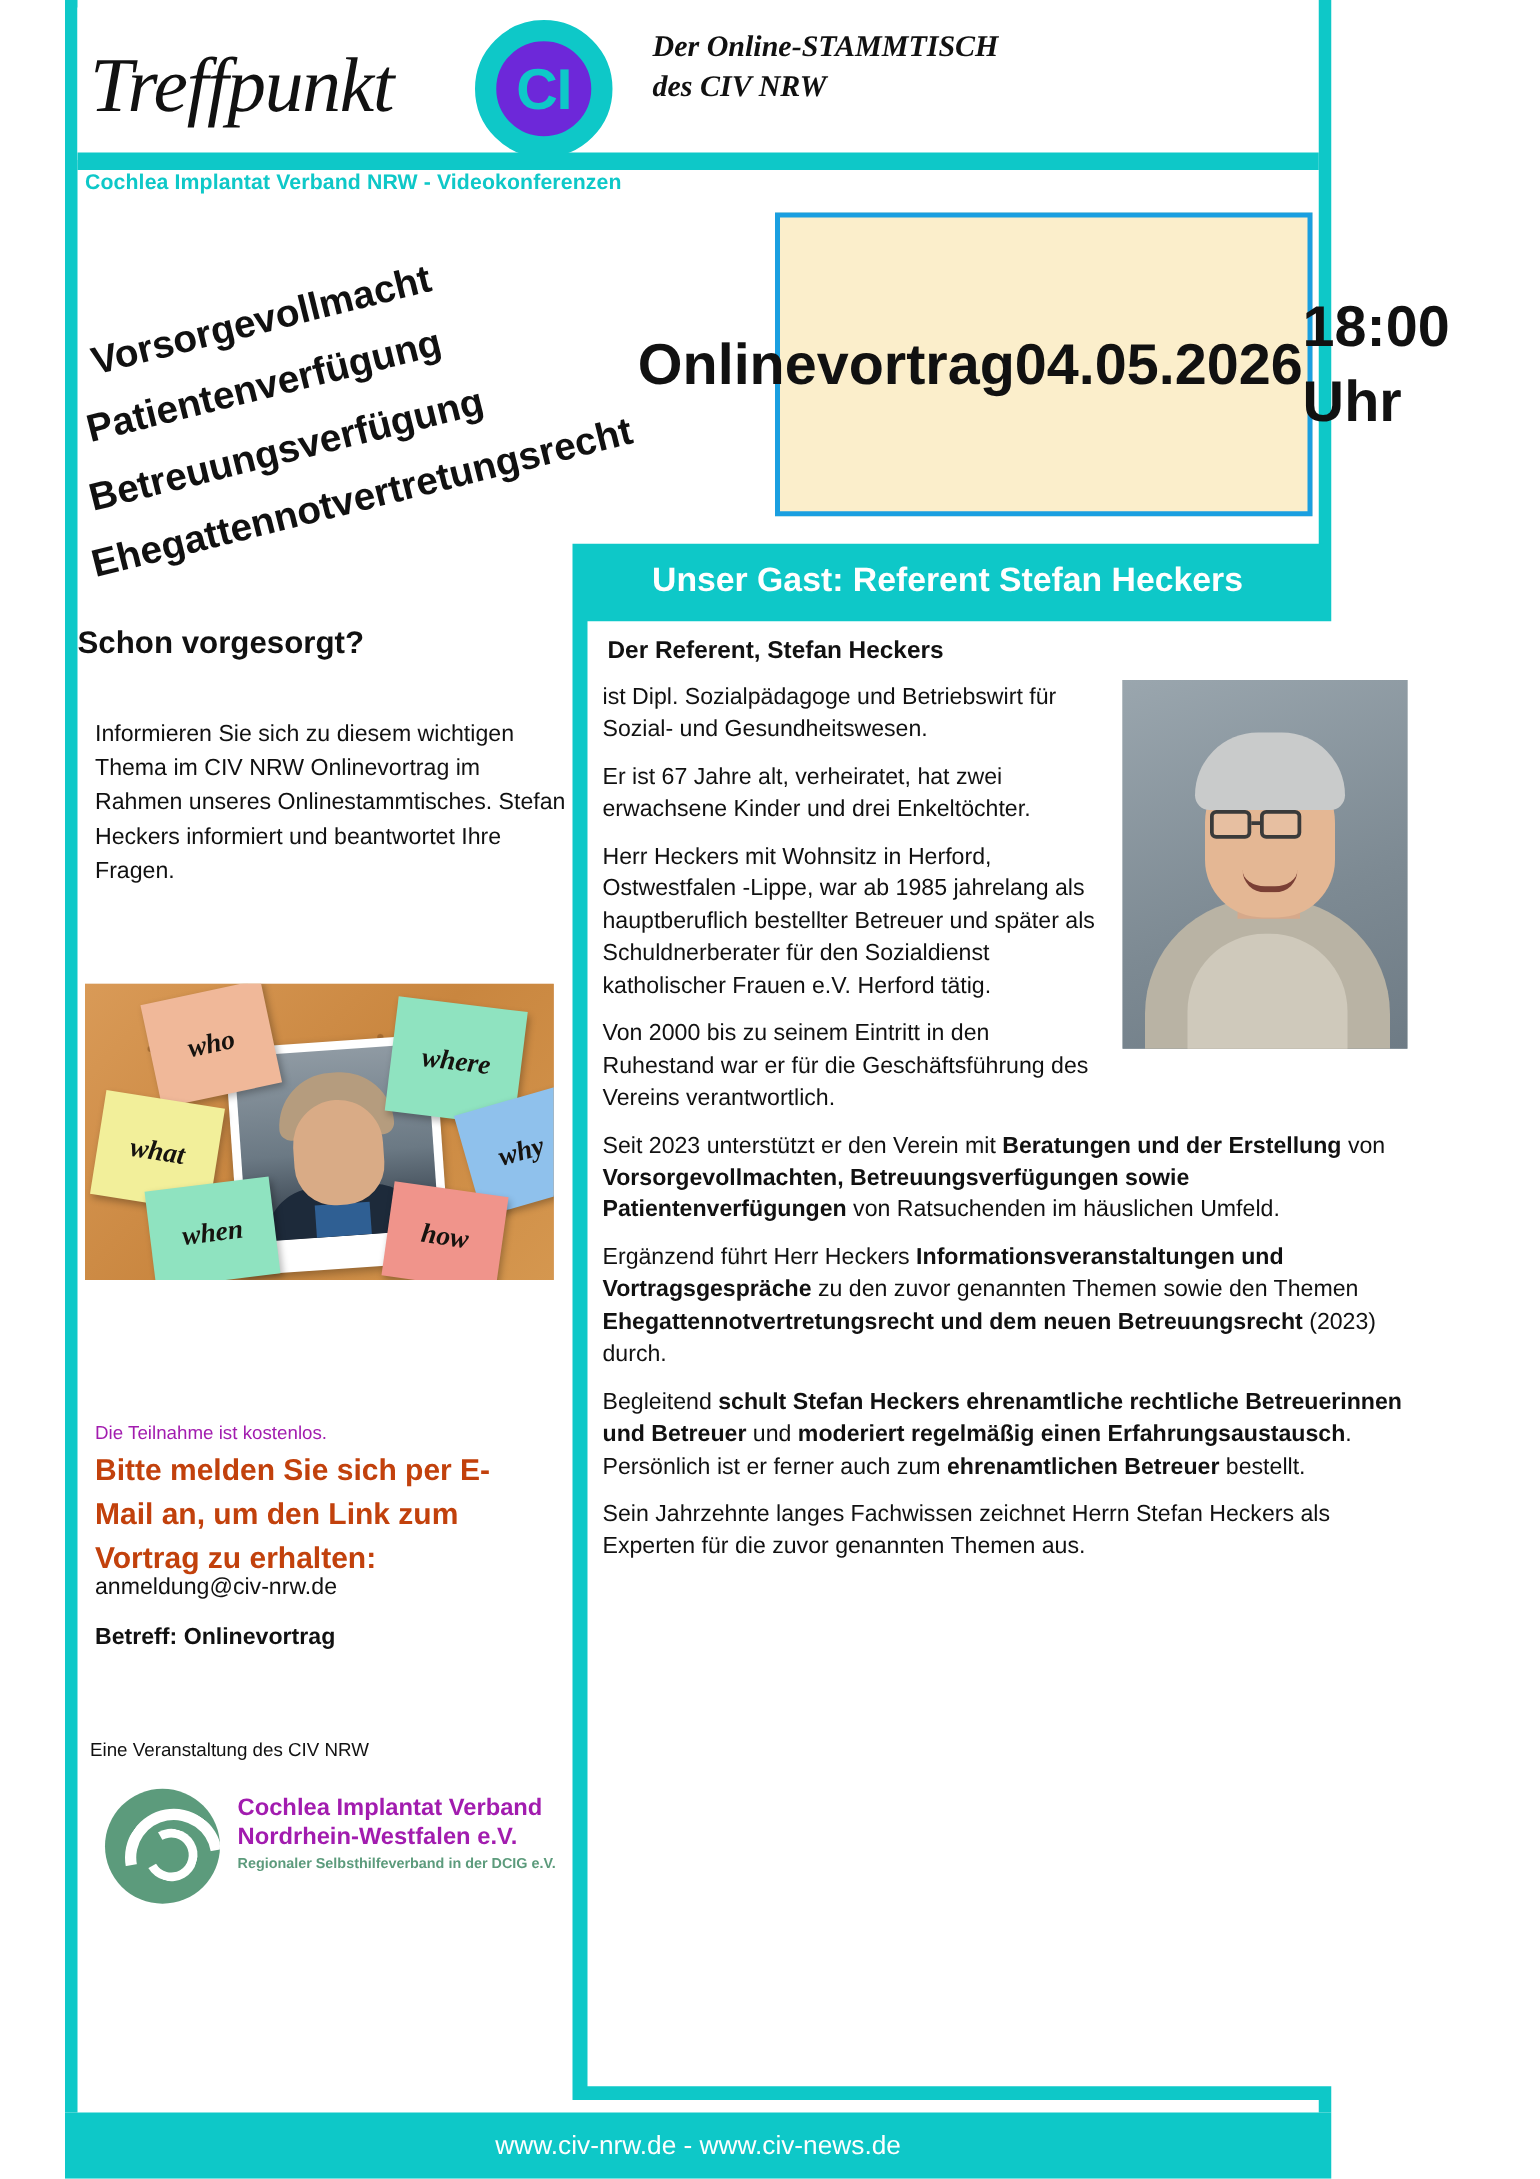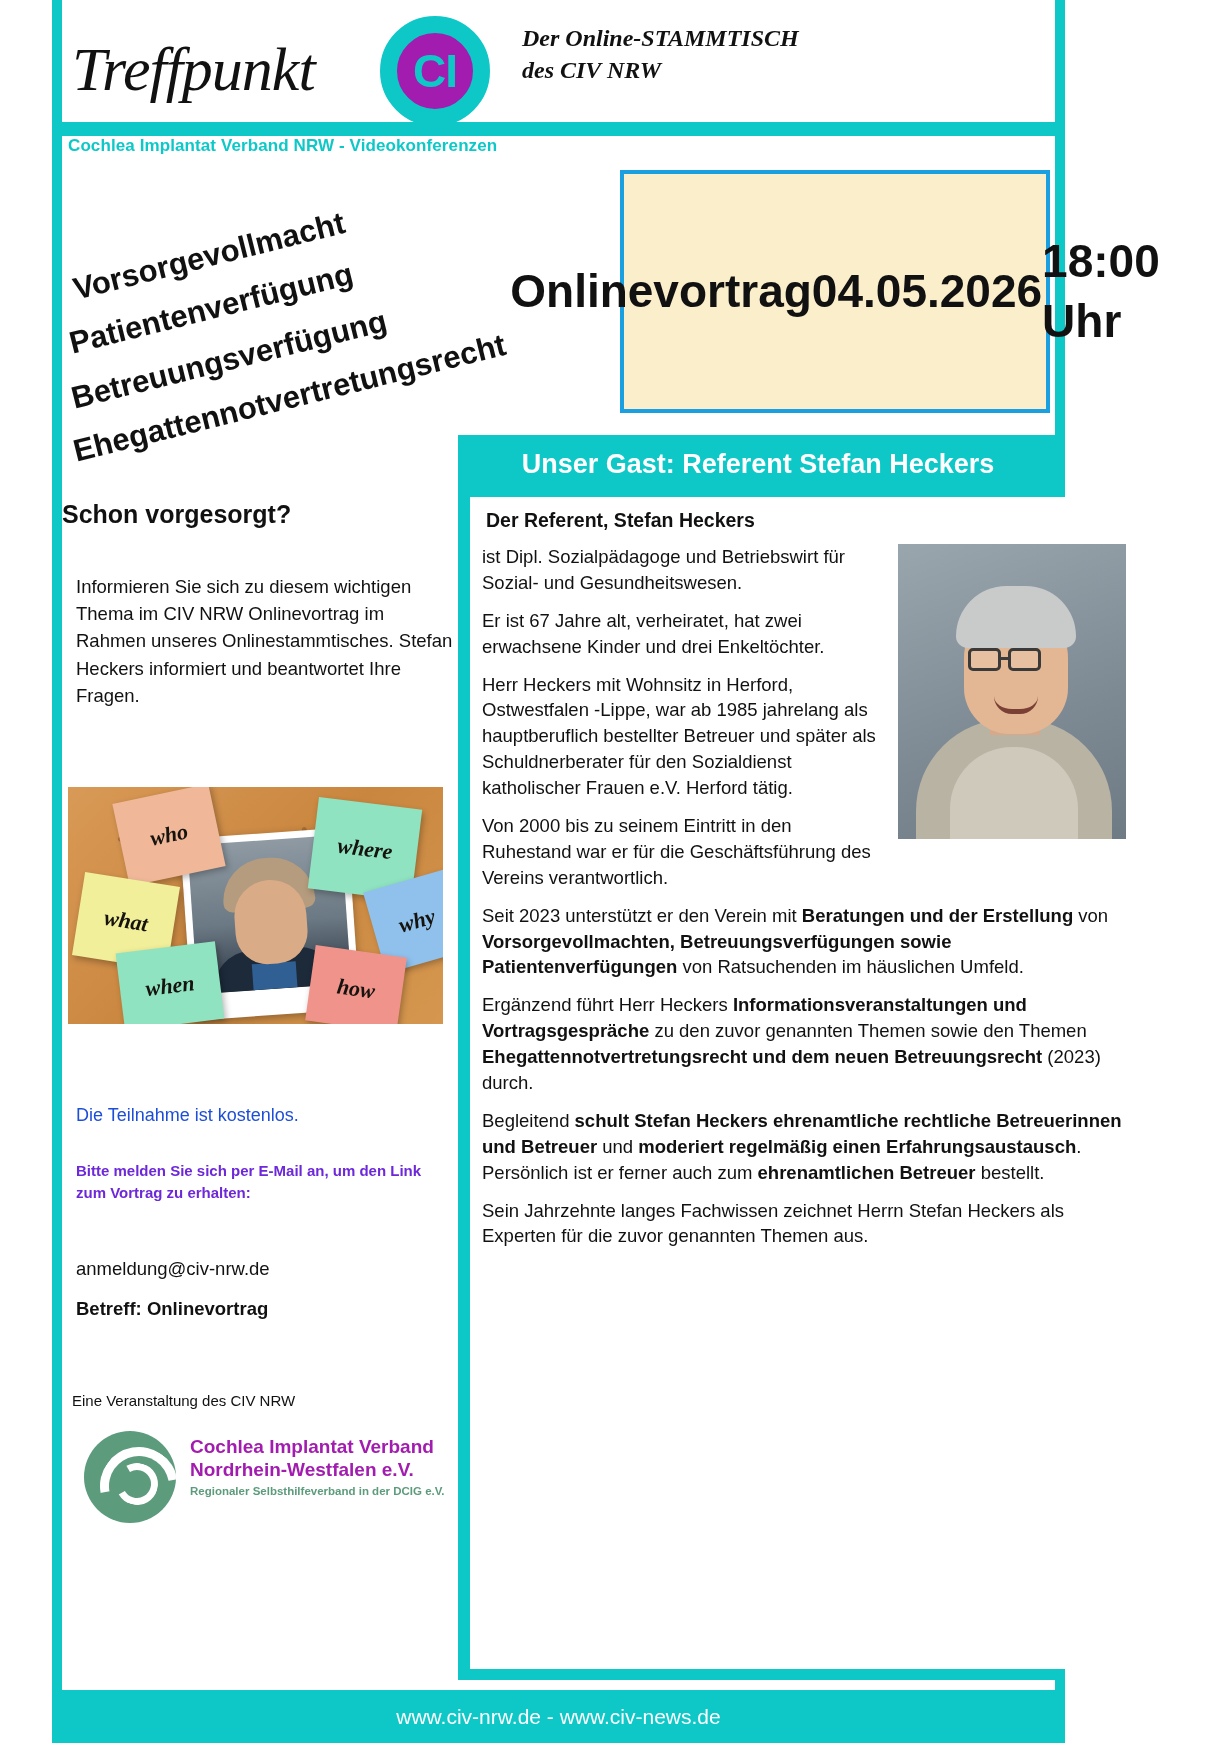--- a/index.html
+++ b/index.html
@@ -24,21 +24,21 @@
   .header { position:absolute; left:62px; top:6px; width:954px; height:122px; background:#ffffff; }
   .logo-word {
     position:absolute; left:10px; top:28px;
     font-family:"Liberation Serif", serif;
     font-style:italic; font-weight:400;
     font-size:62px; color:#111; letter-spacing:-1px;
   }
   .ci-badge {
     position:absolute; left:318px; top:10px; width:110px; height:110px;
     border:17px solid #0ec8c8; border-radius:50%;
-    background:#a21caf;
+    background:#6d28d9;
   }
   .ci-badge span {
     position:absolute; left:0; top:50%; transform:translateY(-50%);
     width:100%; text-align:center;
     font-family:"Liberation Sans", sans-serif;
     font-weight:bold; font-size:46px; color:#0ec8c8; letter-spacing:-1px;
     line-height:1;
   }
   .head-title {
     position:absolute; left:460px; top:16px; width:520px;
@@ -168,22 +168,22 @@
     box-shadow:2px 3px 6px rgba(0,0,0,.28);
     font-size:22px;
   }
   .n-who   { left:52px;  top:6px;   width:98px;  height:84px;  background:#f0b899; transform:rotate(-12deg); }
   .n-where { left:245px; top:16px;  width:104px; height:92px;  background:#8fe3c0; transform:rotate(7deg); }
   .n-why   { left:305px; top:92px;  width:88px;  height:84px;  background:#8fc1ec; transform:rotate(-16deg); }
   .n-what  { left:10px;  top:92px;  width:96px;  height:84px;  background:#f2ef9a; transform:rotate(9deg); }
   .n-when  { left:52px;  top:160px; width:100px; height:78px;  background:#8fe3c0; transform:rotate(-7deg); }
   .n-how   { left:242px; top:164px; width:92px;  height:76px;  background:#f0948b; transform:rotate(8deg); }
 
-  .l-free   { position:absolute; left:76px; top:1105px; font-size:18px; color:#1d4ed8; }
-  .l-signup { position:absolute; left:76px; top:1160px; width:360px; font-size:15px; font-weight:bold; line-height:1.45; color:#6d28d9; }
+  .l-free   { position:absolute; left:76px; top:1138px; font-size:15px; color:#a21caf; }
+  .l-signup { position:absolute; left:76px; top:1160px; width:360px; font-size:24px; font-weight:bold; line-height:1.45; color:#c2410c; }
   .l-mail   { position:absolute; left:76px; top:1258px; font-size:18.5px; color:#111; }
   .l-subj   { position:absolute; left:76px; top:1298px; font-size:18.5px; font-weight:bold; color:#111; }
   .l-event  { position:absolute; left:72px; top:1392px; font-size:15px; color:#111; }
 
   .logo-row { position:absolute; left:72px; top:1425px; width:380px; height:105px; }
   .spiral {
     position:absolute; left:12px; top:6px; width:92px; height:92px;
     border-radius:50%; background:#5c9b7c; overflow:hidden;
   }
   .spiral::before {

